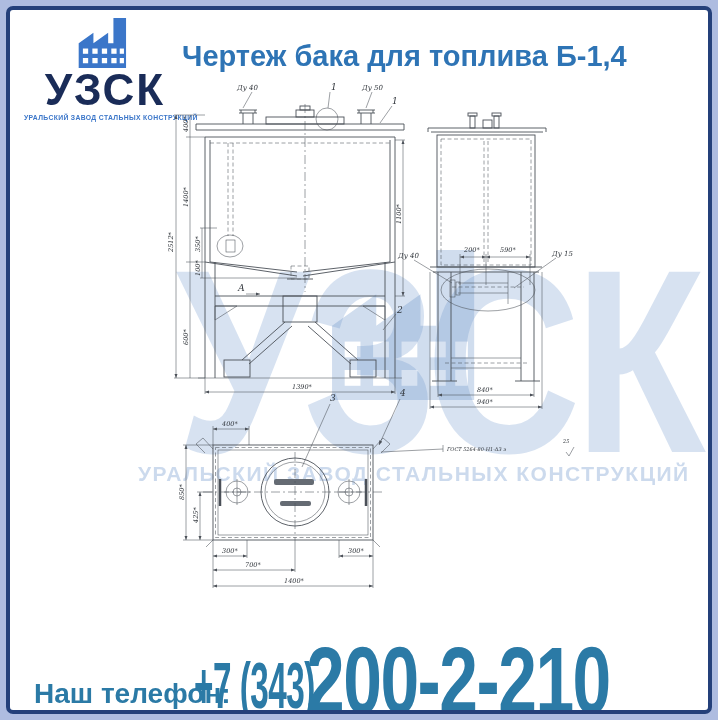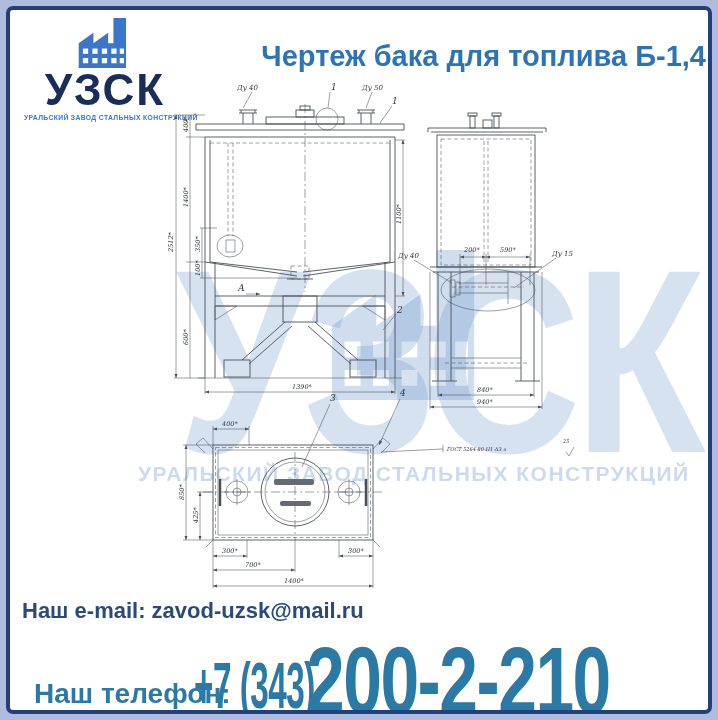--- a/index.html
+++ b/index.html
@@ -6,21 +6,21 @@
   .page{position:relative;width:718px;height:720px;background:#aebce0;overflow:hidden;
         font-family:"Liberation Sans", sans-serif;}
   .inner{position:absolute;inset:6px;border:4px solid #24407a;border-radius:7px;background:#ffffff;overflow:hidden;}
 
   
   .logo{position:absolute;left:14px;top:2px;width:162px;text-align:center;}
   .logo-icon{display:block;margin:6px auto 0;}
   .logo-name{font-size:44px;font-weight:bold;color:#1a2c58;letter-spacing:2px;line-height:1.0;}
   .logo-sub{font-size:6.8px;font-weight:bold;color:#3b76c9;letter-spacing:.35px;margin-top:2px;white-space:nowrap;}
 
-  .title{position:absolute;left:172px;top:30px;width:524px;text-align:right;
+  .title{position:absolute;left:172px;top:30px;width:524px;text-align:left;
          font-size:29px;font-weight:bold;color:#2e74b5;}
 
   
   .wm-letters{position:absolute;left:166px;top:250px;font-size:262px;font-weight:bold;line-height:.78;
               color:rgba(99,143,199,.26);letter-spacing:-8px;transform:scaleX(.82);transform-origin:left top;white-space:nowrap;}
   .wm-sub{position:absolute;left:128px;top:452px;font-size:21px;font-weight:bold;letter-spacing:1.5px;
           color:rgba(99,143,199,.33);white-space:nowrap;}
   .wm-factory{position:absolute;left:322px;top:240px;}
 
   
@@ -239,19 +239,18 @@
         <text class="d" x="222" y="553">300*</text>
         <path class="tn" marker-start="url(#ar)" marker-end="url(#ar)" d="M339,556 H373"></path>
         <text class="d" x="348" y="553">300*</text>
         <path class="tn" marker-start="url(#ar)" marker-end="url(#ar)" d="M213,570 H295"></path>
         <text class="d" x="245" y="567">700*</text>
         <path class="tn" marker-start="url(#ar)" marker-end="url(#ar)" d="M213,586 H373"></path>
         <text class="d" x="284" y="583">1400*</text>
       </g>
     </svg>
 
-    <div class="email"><span>Наш e-mail:</span> <span>zavod-uzsk@mail.ru</span></div>
     <div class="phone-label">Наш телефон:</div>
     <div class="phone-prefix">+7 (343)</div>
     <div class="phone-number">200-2-210</div>
 
   </div>
 </div>
 
 </body></html>

